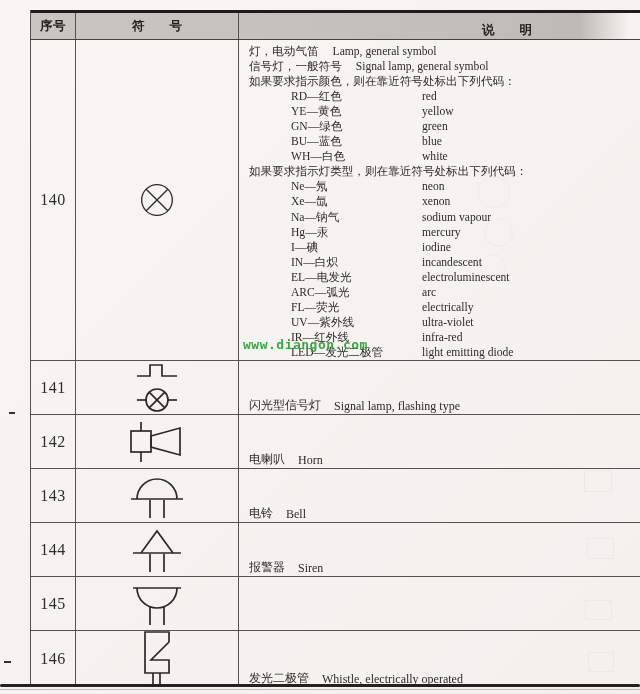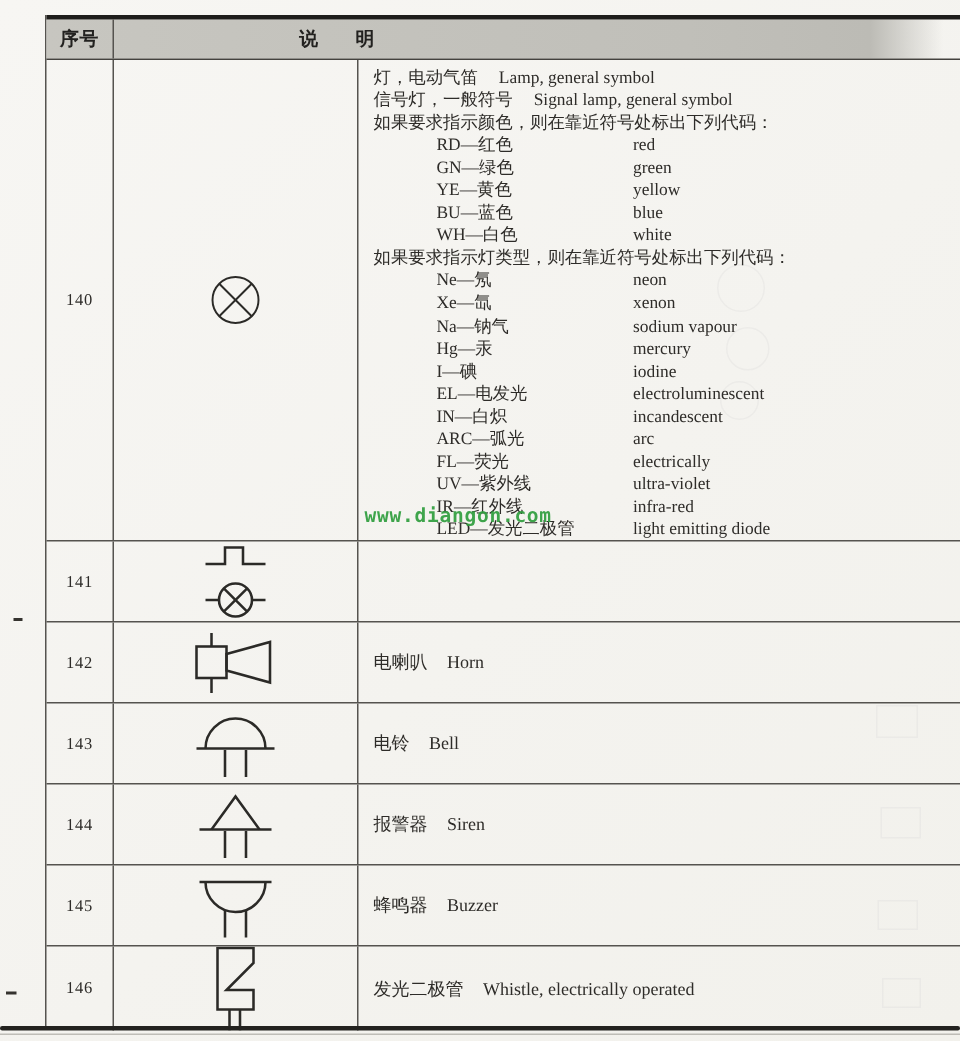--- a/index.html
+++ b/index.html
@@ -27,23 +27,23 @@
     box-sizing:border-box;
     position:relative;
   }
   .thead{
     height:30px;
     border-top:3px solid #1e1d1b;
     border-bottom:1.2px solid #44423e;
     background:linear-gradient(to right,#c7c6c0 0%,#c0bfb9 70%,#bcbbb5 90%,rgba(188,187,181,0) 98%);
   }
   .c{box-sizing:border-box;display:flex;align-items:center;}
-  .c-no{justify-content:center;border-right:1.5px solid #55534f;font-size:11px;letter-spacing:.5px;}
+  .c-no{justify-content:center;border-right:1.5px solid #55534f;font-size:16px;letter-spacing:.5px;}
   .c-sym{justify-content:center;border-right:1.5px solid #55534f;}
-  .c-desc{padding-left:10px;font-size:12px;}
+  .c-desc{padding-left:10px;font-size:12px;align-items:flex-end;}
   .thead .c{font-weight:bold;font-size:12.5px;color:#22211f;}
   .thead .c-desc{justify-content:center;}
   .thead .c-desc span{transform:translateX(62px);}
   .row140{height:321px;}
   .row140 .c{align-items:center;}
   .simple{height:54px;}
   #simple-rows .trow:last-child{border-bottom:none;height:55px;}
   
   .desc140{
     display:block;align-self:flex-start;
@@ -93,20 +93,23 @@
   <div class="artifact" style="left:585px;top:600px;width:25px;height:18px;"></div>
   <div class="artifact" style="left:588px;top:652px;width:24px;height:18px;"></div>
   <div class="speck" style="left:9px;top:412px;width:6px;height:2px;"></div>
   <div class="speck" style="left:4px;top:661px;width:7px;height:2px;"></div>
 
   <div class="sym-table">
 
     <div class="trow thead">
       <div class="c c-no">
           <span>序号</span>
+        </div>
+      <div class="c c-sym">
+          <span>符　　号</span>
         </div>
       <div class="c c-desc">
           <span>说　　明</span>
         </div>
     </div>
 
     <div class="trow row140">
       <div class="c c-no">
         <span>140</span>
       </div>
@@ -119,32 +122,32 @@
           </svg>
         </span>
       </div>
       <div class="c c-desc">
         <div class="desc140">
 
           <div class="dline intro"><span class="zh">灯，电动气笛</span><span class="en">Lamp, general symbol</span></div>
             <div class="dline intro"><span class="zh">信号灯，一般符号</span><span class="en">Signal lamp, general symbol</span></div>
             <div class="dline note"><span class="zh">如果要求指示颜色，则在靠近符号处标出下列代码：</span></div>
             <div class="dline code"><span class="zh">RD—红色</span><span class="en">red</span></div>
+            <div class="dline code"><span class="zh">YE—黄色</span><span class="en">yellow</span></div>
             <div class="dline code"><span class="zh">GN—绿色</span><span class="en">green</span></div>
-            <div class="dline code"><span class="zh">YE—黄色</span><span class="en">yellow</span></div>
             <div class="dline code"><span class="zh">BU—蓝色</span><span class="en">blue</span></div>
             <div class="dline code"><span class="zh">WH—白色</span><span class="en">white</span></div>
             <div class="dline note"><span class="zh">如果要求指示灯类型，则在靠近符号处标出下列代码：</span></div>
             <div class="dline code"><span class="zh">Ne—氖</span><span class="en">neon</span></div>
             <div class="dline code"><span class="zh">Xe—氙</span><span class="en">xenon</span></div>
             <div class="dline code"><span class="zh">Na—钠气</span><span class="en">sodium vapour</span></div>
             <div class="dline code"><span class="zh">Hg—汞</span><span class="en">mercury</span></div>
             <div class="dline code"><span class="zh">I—碘</span><span class="en">iodine</span></div>
+            <div class="dline code"><span class="zh">IN—白炽</span><span class="en">incandescent</span></div>
             <div class="dline code"><span class="zh">EL—电发光</span><span class="en">electroluminescent</span></div>
-            <div class="dline code"><span class="zh">IN—白炽</span><span class="en">incandescent</span></div>
             <div class="dline code"><span class="zh">ARC—弧光</span><span class="en">arc</span></div>
             <div class="dline code"><span class="zh">FL—荧光</span><span class="en">electrically</span></div>
             <div class="dline code"><span class="zh">UV—紫外线</span><span class="en">ultra-violet</span></div>
             <div class="dline code"><span class="zh">IR—红外线</span><span class="en">infra-red</span></div>
             <div class="dline code"><span class="zh">LED—发光二极管</span><span class="en">light emitting diode</span></div>
             <span class="watermark" style="color: rgb(47, 158, 62);">www.diangon.com</span>
         </div>
       </div>
     </div>
 
@@ -158,20 +161,24 @@
               <svg width="44" height="52" viewBox="0 0 44 52" fill="none" stroke="#2b2a27" stroke-width="1.7">
                 <path d="M2 14 H15 V3 H27 V14 H42"></path>
                 <line x1="2" y1="38" x2="11" y2="38"></line>
                 <line x1="33" y1="38" x2="42" y2="38"></line>
                 <circle cx="22" cy="38" r="11"></circle>
                 <line x1="14.2" y1="30.2" x2="29.8" y2="45.8"></line>
                 <line x1="29.8" y1="30.2" x2="14.2" y2="45.8"></line>
               </svg>
             </span>
     </div>
+    <div class="c c-desc">
+      <span class="zh">闪光型信号灯</span>
+      <span class="en">Signal lamp, flashing type</span>
+    </div>
   </div>
 
   <div class="trow simple">
     <div class="c c-no">
       <span class="no-txt">142</span>
     </div>
     <div class="c c-sym">
       <span class="sym-holder">
               <svg width="58" height="40" viewBox="0 0 58 40" fill="none" stroke="#2b2a27" stroke-width="1.7">
                 <line x1="13" y1="0" x2="13" y2="9"></line>
@@ -234,24 +241,20 @@
     <div class="c c-sym">
       <span class="sym-holder">
               <svg width="58" height="44" viewBox="0 0 58 44" fill="none" stroke="#2b2a27" stroke-width="1.7">
                 <line x1="5" y1="6" x2="53" y2="6"></line>
                 <path d="M9 6 A20 20 0 0 0 49 6"></path>
                 <line x1="22" y1="25" x2="22" y2="43"></line>
                 <line x1="36" y1="25" x2="36" y2="43"></line>
               </svg>
             </span>
     </div>
-    <div class="c c-desc">
-      <span class="zh">蜂鸣器</span>
-      <span class="en">Buzzer</span>
-    </div>
   </div>
 
   <div class="trow simple">
     <div class="c c-no">
       <span class="no-txt">146</span>
     </div>
     <div class="c c-sym">
       <span class="sym-holder">
               <svg width="42" height="56" viewBox="0 0 42 56" fill="none" stroke="#2b2a27" stroke-width="1.7">
                 <path d="M9 1 H33 V11 L15 29 H33 V42 H9 Z"></path>

